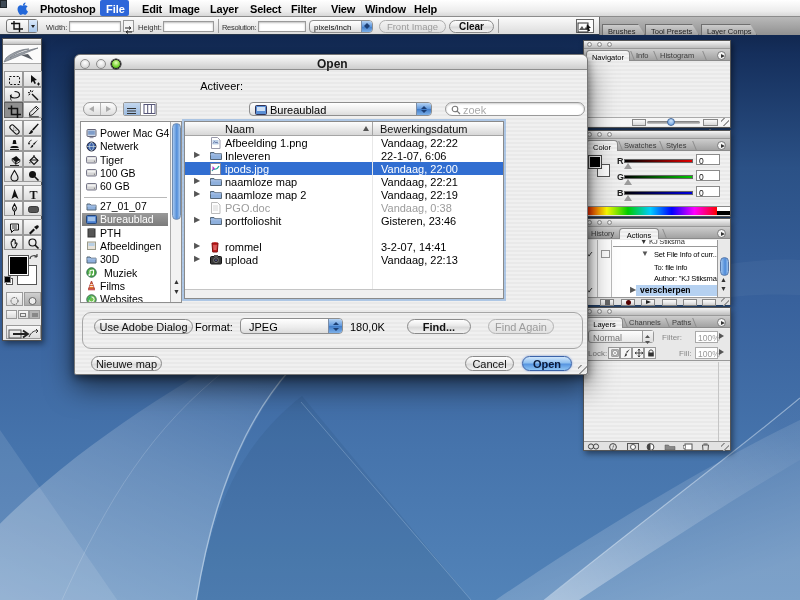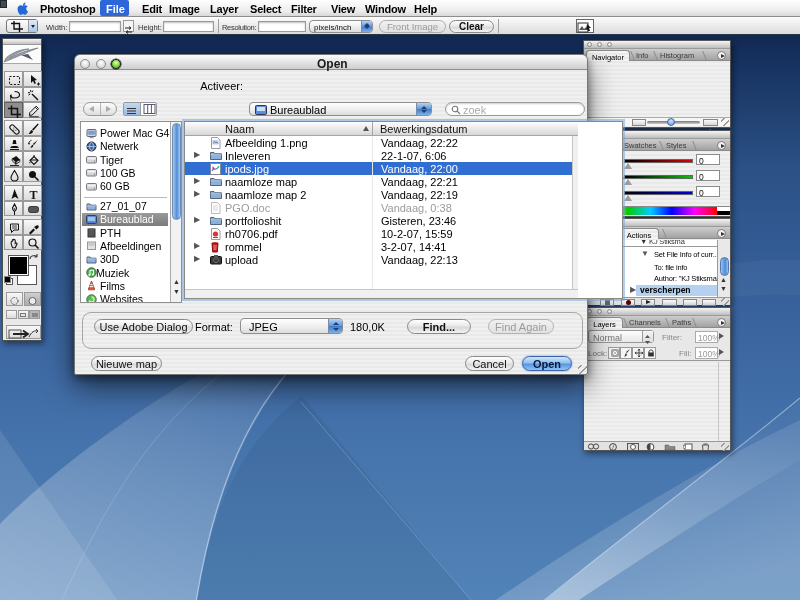--- a/index.html
+++ b/index.html
@@ -113,20 +113,25 @@
   <div class="pill abs" style="left:379px;top:2.5px;width:67px;height:13px;font-size:9.5px;line-height:12px;color:#9b9b9b;background:linear-gradient(#f2f2f2,#e0e0e0);border-color:#adadad;">Front Image</div>
   <div class="pill abs" style="left:449px;top:2.5px;width:45px;height:13px;font-size:10px;font-weight:bold;line-height:12px;">Clear</div>
   <div class="vsep abs" style="left:498px;top:2px;height:14px;"></div>
   <div class="abs" style="left:576px;top:2px;width:18px;height:14px;border:1px solid #666;background:#fcfcfc;">
     <svg width="16" height="12" viewBox="0 0 16 12">
         <rect x="1" y="1" width="10" height="9" fill="none" stroke="#333"></rect>
         <path d="M2 8 L5 4 L7 7 L9 5 L10 8 Z" fill="#555"></path>
         <path d="M10 2 L14 6 L12 6 L13 9 L11 9 L10 7 L9 8 Z" fill="#111"></path>
       </svg>
   </div>
+  <div class="abs" style="left:599px;top:0;width:201px;height:18px;background:linear-gradient(#b9b9b9,#919191);border-left:1px solid #6a6a6a;">
+    <div class="tabwell" style="left:2px;width:43px;">Brushes</div>
+    <div class="tabwell" style="left:45px;width:54px;">Tool Presets</div>
+    <div class="tabwell" style="left:101px;width:56px;">Layer Comps</div>
+  </div>
 </div>
 <div class="abs" style="left:2px;top:38px;width:40px;height:303px;border:1px solid #4e4e4e;background:#e9e9e9;box-shadow:2px 3px 6px rgba(0,0,0,.45);z-index:10;">
   <div style="height:6px;background:linear-gradient(#f6f6f6,#c2c2c2);border-bottom:1px solid #999;"></div>
   <div style="height:19px;background:#fbfbfb;border-bottom:1px solid #aaa;position:relative;overflow:hidden;">
     <svg width="38" height="19" viewBox="0 0 38 19">
         <path d="M1 17 C 7 15 17 10 35 3 C 25 5 13 9 7 13 C 11 9 19 5 26 4 C 17 4 7 9 3 13 Z" fill="#9aa0a8" stroke="#70767e" stroke-width="0.7"></path>
         <path d="M18 10 L30 15 L25 9 Z" fill="#565b62"></path>
       </svg>
   </div>
   <div class="toolcell" style="left:1px;top:32px;">
@@ -611,21 +616,21 @@
           </svg></span>
         <span class="abs" style="left:18px;top:0.5px;color:#000;">30D</span>
       </div>
       <div class="srow" style="top:144.0px;">
         <span class="sicon"><svg width="11" height="11" viewBox="0 0 11 11">
             <circle cx="5.5" cy="5.5" r="4.7" fill="#58b04c" stroke="#264"></circle>
             <path d="M4 8 L4 3.5 L7.5 3 L7.5 7.3" stroke="#fff" stroke-width="1" fill="none"></path>
             <circle cx="3.4" cy="8" r="1" fill="#fff"></circle>
             <circle cx="6.9" cy="7.4" r="1" fill="#fff"></circle>
           </svg></span>
-        <span class="abs" style="left:14px;top:0.5px;color:#000;">Muziek</span>
+        <span class="abs" style="left:22px;top:0.5px;color:#000;">Muziek</span>
       </div>
       <div class="srow" style="top:157.3px;">
         <span class="sicon"><svg width="11" height="11" viewBox="0 0 11 11">
             <path d="M5.5 1 L8.5 9 L2.5 9 Z" fill="#e8762a" stroke="#a44"></path>
             <path d="M4.3 4.5 h2.4 M3.6 6.5 h3.8" stroke="#fff" stroke-width="0.8"></path>
             <rect x="2" y="9" width="7" height="1.3" fill="#c55"></rect>
           </svg></span>
         <span class="abs" style="left:18px;top:0.5px;color:#000;">Films</span>
       </div>
       <div class="srow" style="top:170.60000000000002px;">
@@ -636,21 +641,21 @@
           </svg></span>
         <span class="abs" style="left:18px;top:0.5px;color:#000;">Websites</span>
       </div>
       <div class="abs" style="left:3px;top:74.5px;width:83px;height:1px;background:#b9b9b9;"></div>
       <div class="abs" style="left:89px;top:0;width:11px;height:180px;background:#f2f2f2;border-left:1px solid #aaa;">
         <div class="abs" style="left:0.5px;top:1px;width:9px;height:97px;background:linear-gradient(90deg,#a6c8f0,#528dd8 55%,#a6c8f0);border:1px solid #6f8cb2;border-radius:5px;"></div>
         <span class="abs" style="left:2px;top:156px;font-size:7px;color:#333;">▲</span>
         <span class="abs" style="left:2px;top:166px;font-size:7px;color:#333;">▼</span>
       </div>
     </div>
-    <div class="abs" style="left:109px;top:66px;width:439px;height:178px;background:#fff;border:1px solid #8a8a8a;box-shadow:0 0 0 2px rgba(120,165,220,.55);overflow:hidden;">
+    <div class="abs" style="left:109px;top:66px;width:320px;height:178px;background:#fff;border:1px solid #8a8a8a;box-shadow:0 0 0 2px rgba(120,165,220,.55);overflow:hidden;">
       <div class="abs" style="left:0;top:0;width:393px;height:14px;background:linear-gradient(#fdfdfd,#d7d7d7);border-bottom:1px solid #a5a5a5;">
         <span class="abs" style="left:40px;top:1px;font-size:11px;color:#111;">Naam</span>
         <div class="abs" style="left:178px;top:4px;width:0;height:0;border-left:3.5px solid transparent;border-right:3.5px solid transparent;border-bottom:5px solid #555;"></div>
         <div class="abs" style="left:187px;top:0;width:1px;height:14px;background:#a5a5a5;"></div>
         <span class="abs" style="left:195px;top:1px;font-size:11px;color:#111;">Bewerkingsdatum</span>
       </div>
       <div class="frow" style="top:14px;">
         <span class="ficon"><svg width="11" height="12" viewBox="0 0 11 12">
             <path d="M1.5 0.5 h6 l2.5 2.5 v8.5 h-8.5 Z" fill="#fff" stroke="#99a"></path>
             <rect x="2.5" y="3" width="6" height="4.5" fill="#b9cde6"></rect>
@@ -704,29 +709,20 @@
         <span class="abs" style="left:196px;top:0.5px;color:#9b9b9b;">Vandaag, 0:38</span>
       </div>
       <div class="frow" style="top:92px;">
         <span class="abs" style="left:9px;top:1px;font-size:8px;color:#555;">▶</span>
         <span class="ficon"><svg width="12" height="11" viewBox="0 0 12 11">
             <path d="M0.5 9.5 L0.5 2.5 L4 2.5 L5 3.8 L11.5 3.8 L11.5 9.5 Z" fill="#8eb0dd" stroke="#567"></path>
             <path d="M0.5 4.8 L11.5 4.8" stroke="#aac4e8"></path>
           </svg></span>
         <span class="abs" style="left:40px;top:0.5px;color:#000;">portfolioshit</span>
         <span class="abs" style="left:196px;top:0.5px;color:#000;">Gisteren, 23:46</span>
-      </div>
-      <div class="frow" style="top:105px;">
-        <span class="ficon"><svg width="11" height="12" viewBox="0 0 11 12">
-            <path d="M1.5 0.5 h6 l2.5 2.5 v8.5 h-8.5 Z" fill="#fff" stroke="#99a"></path>
-            <circle cx="5.5" cy="6" r="2.6" fill="#d33"></circle>
-            <path d="M3 9.5 h5" stroke="#d33" stroke-width="1"></path>
-          </svg></span>
-        <span class="abs" style="left:40px;top:0.5px;color:#000;">rh0706.pdf</span>
-        <span class="abs" style="left:196px;top:0.5px;color:#000;">10-2-07, 15:59</span>
       </div>
       <div class="frow" style="top:118px;">
         <span class="abs" style="left:9px;top:1px;font-size:8px;color:#555;">▶</span>
         <span class="ficon"><svg width="10" height="12" viewBox="0 0 10 12">
             <path d="M2 2 L8 2 L7.3 11 L2.7 11 Z" fill="#c02020" stroke="#801010"></path>
             <path d="M3.5 1 L6.5 1 L6.5 2 L3.5 2 Z" fill="#d84040"></path>
             <path d="M4 4 L4.2 9 M6 4 L5.8 9" stroke="#ffb0b0" stroke-width="0.7"></path>
           </svg></span>
         <span class="abs" style="left:40px;top:0.5px;color:#000;">rommel</span>
         <span class="abs" style="left:196px;top:0.5px;color:#000;">3-2-07, 14:41</span>

